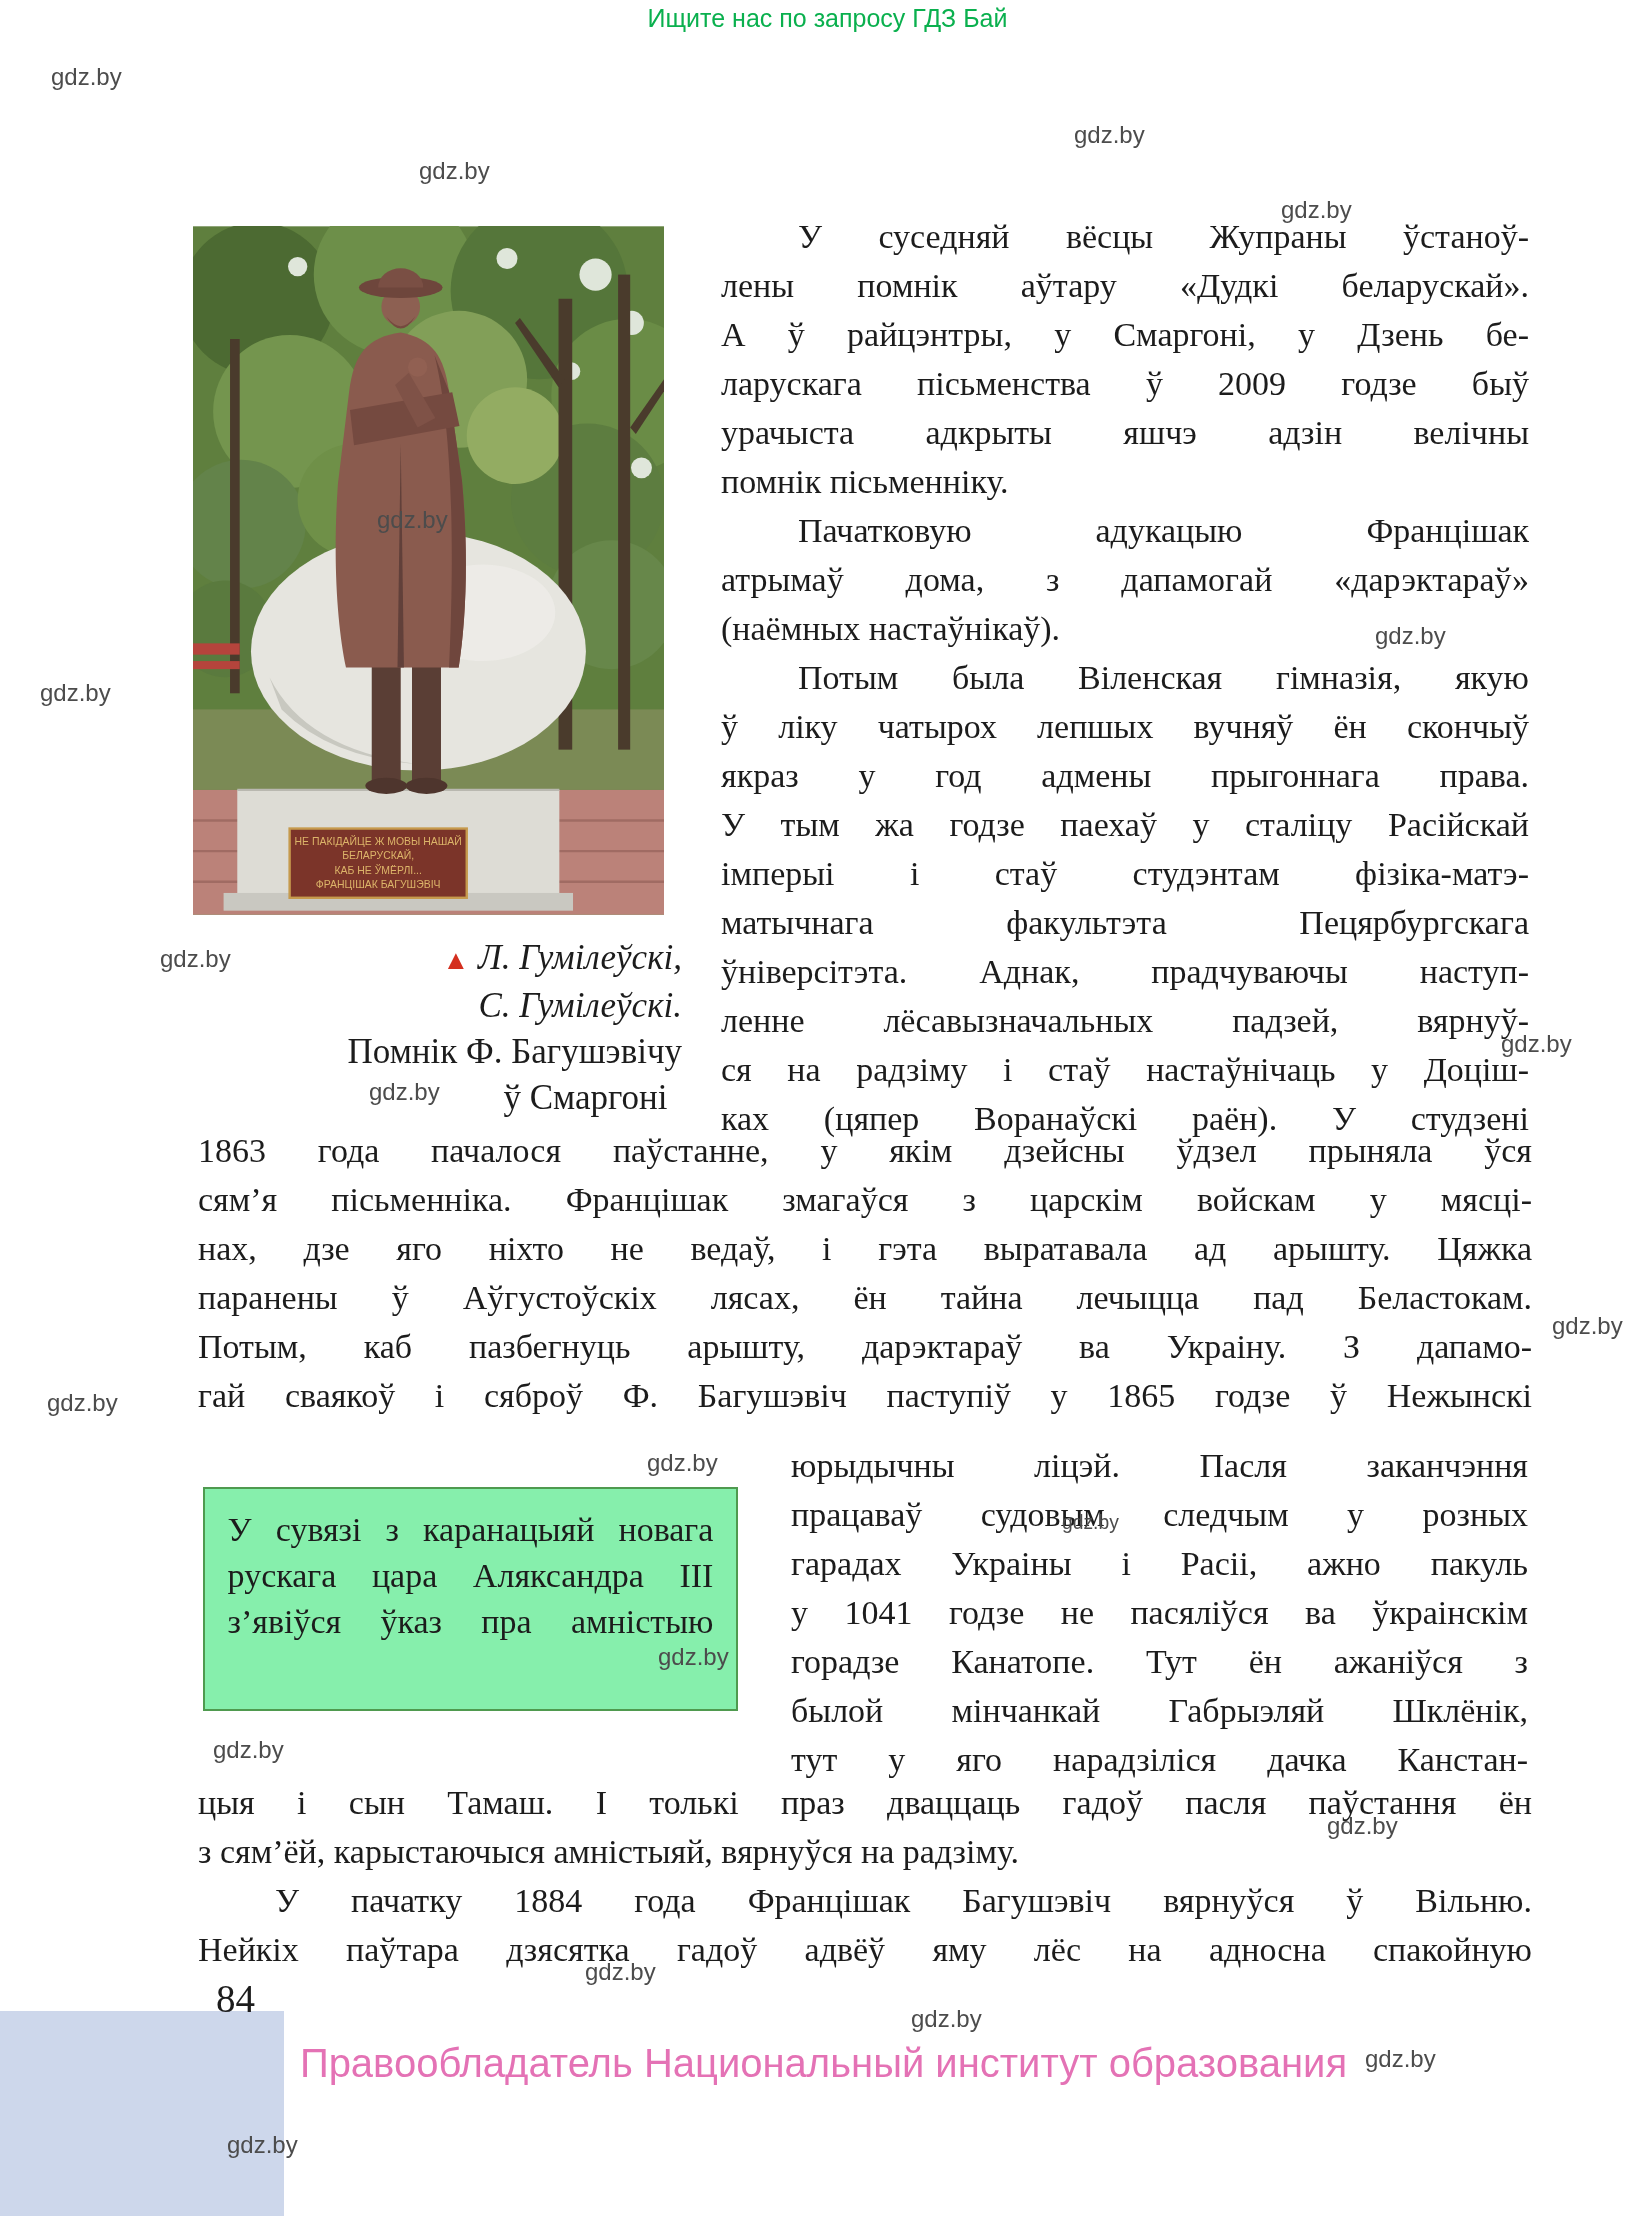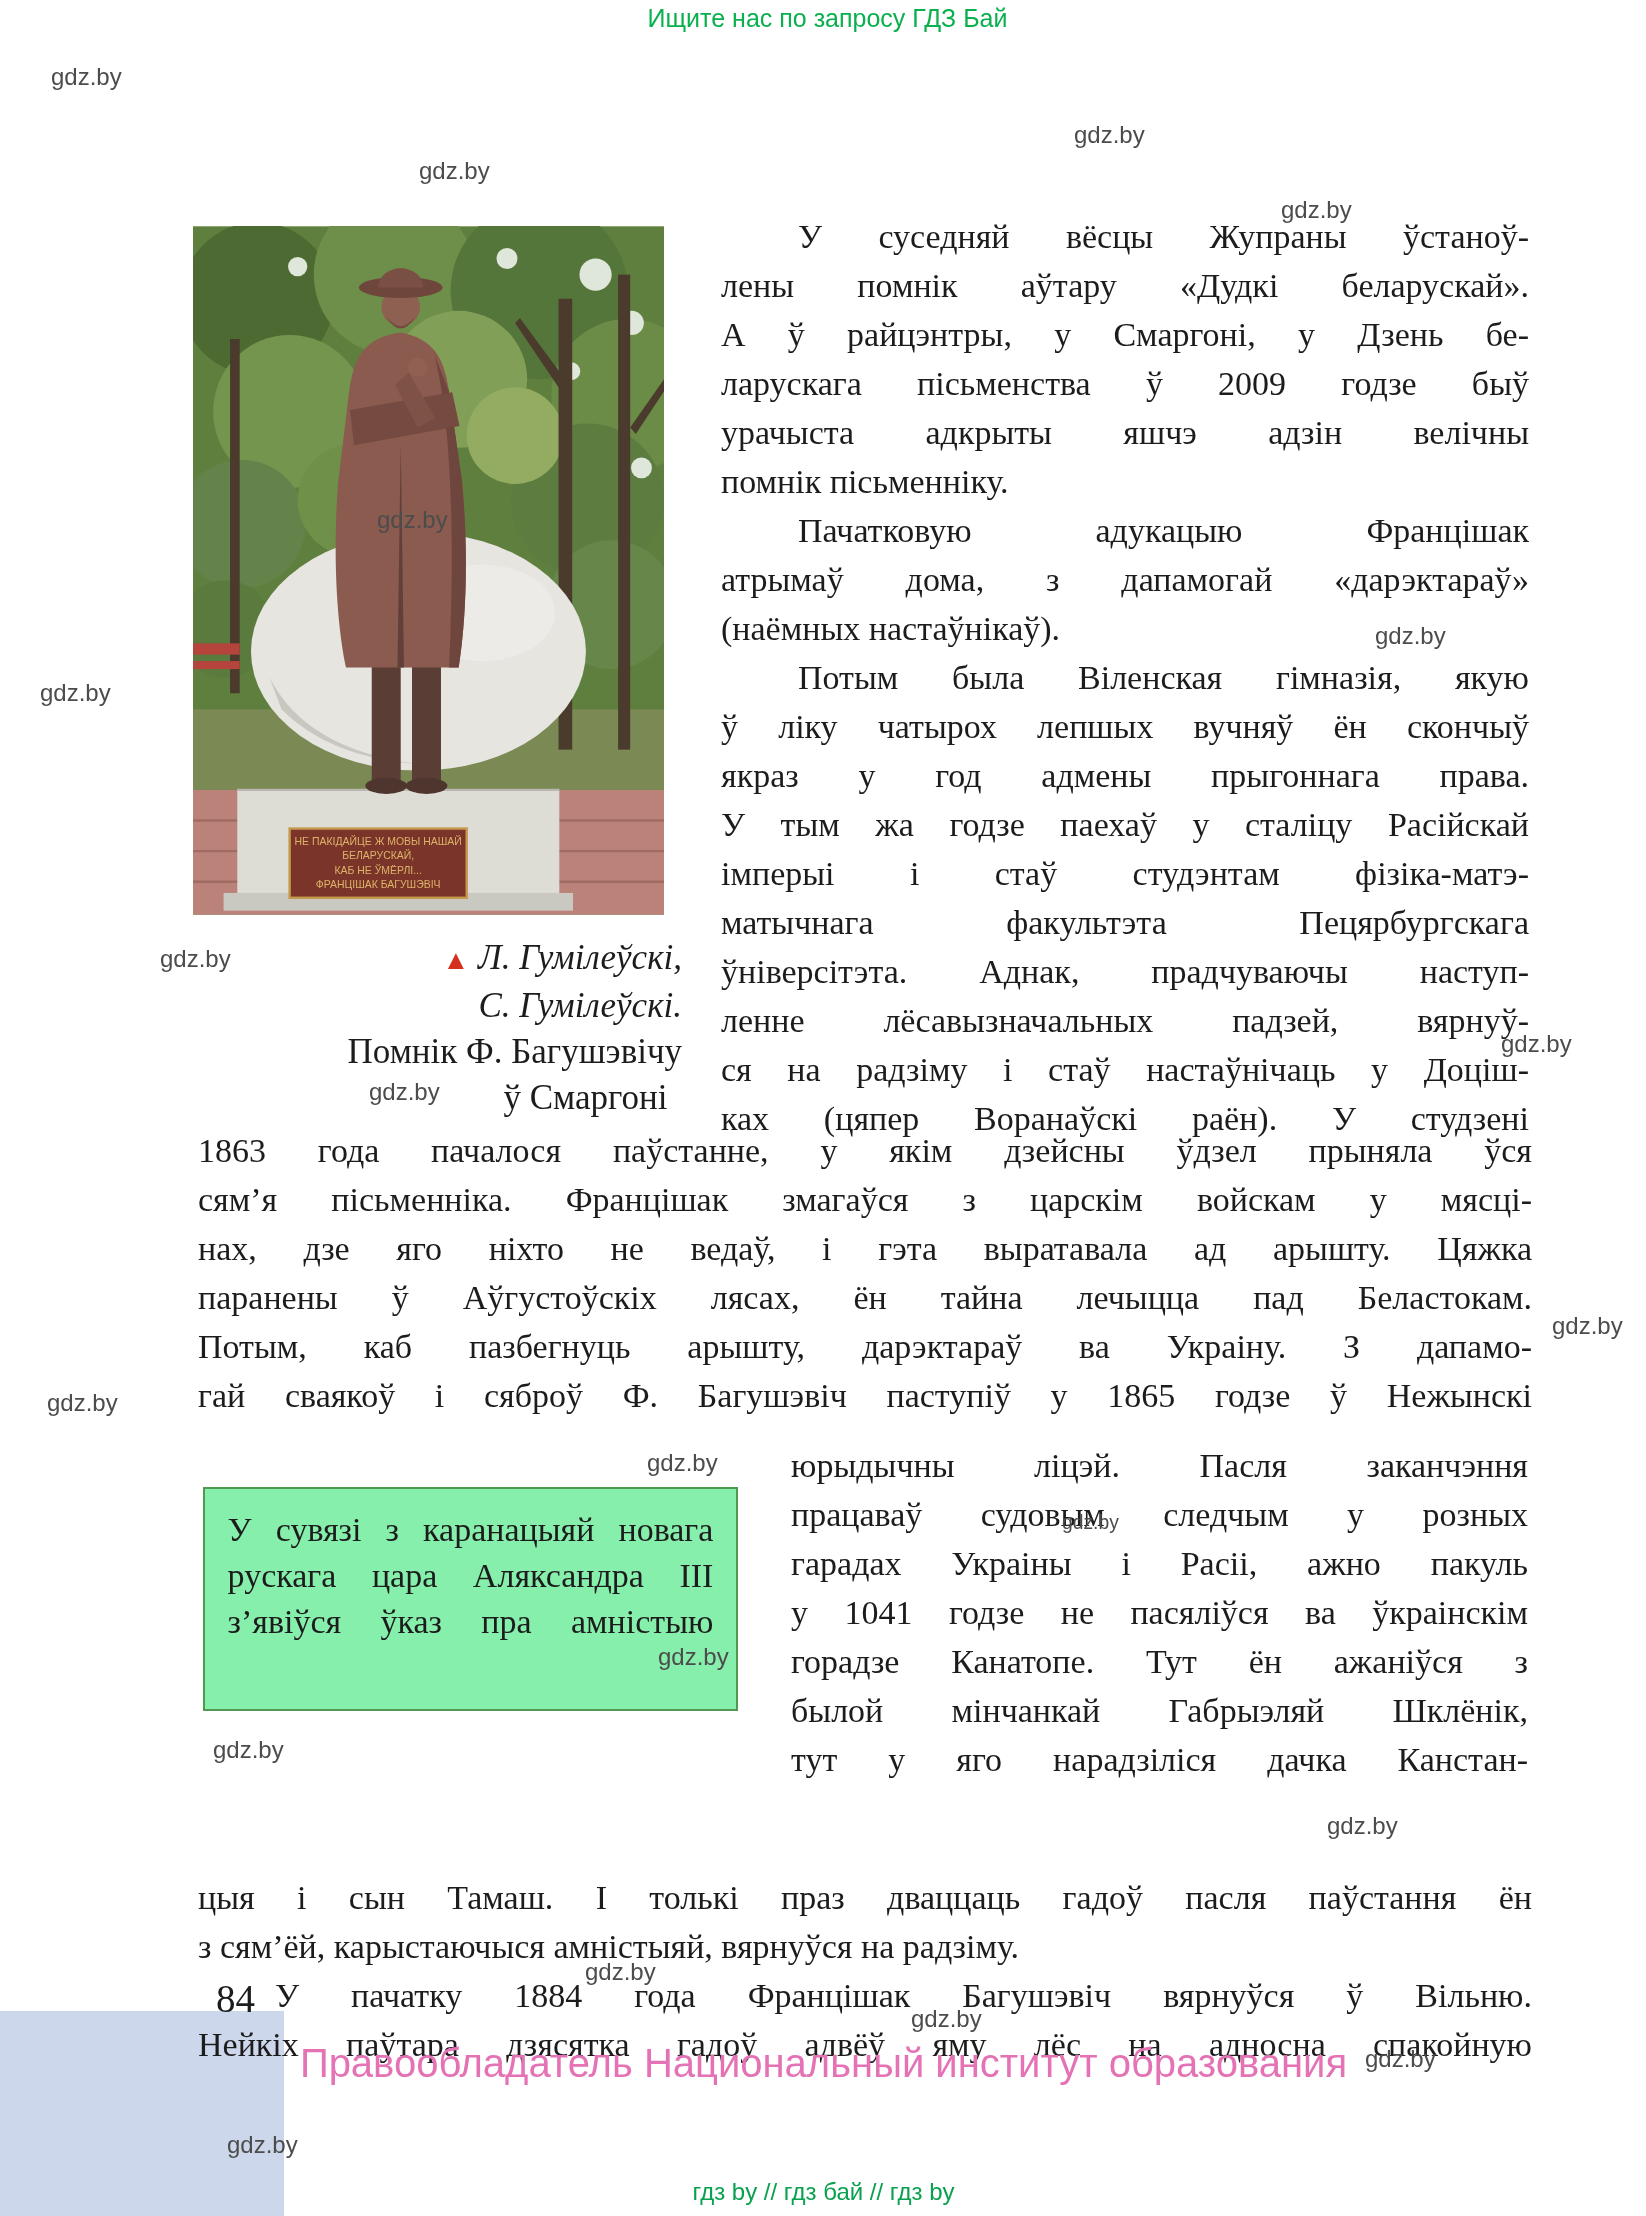--- a/index.html
+++ b/index.html
@@ -20,21 +20,21 @@
            font-size:35px;line-height:46px;z-index:2;}
   .cap-line{white-space:nowrap;}
   .cap-line.last{padding-right:14.5px;}
   .ital{font-style:italic;}
   .tri{color:#d42f1f;font-size:27px;font-style:normal;}
 
   .flow{position:absolute;font-size:34px;line-height:49px;z-index:2;font-family:Liberation Serif, serif;}
   .flow-right-top{left:721px;top:212px;width:808px;}
   .flow-full-1{left:198px;top:1126px;width:1334px;}
   .flow-right-mid{left:791px;top:1441px;width:737px;}
-  .flow-full-2{left:198px;top:1873px;width:1334px;}
+  .flow-full-2{left:198px;top:1778px;width:1334px;}
   .tline{height:49px;overflow:hidden;}
   .tline.just{text-align:justify;text-align-last:justify;}
   .tline.ind{text-indent:77px;}
 
   .notebox{position:absolute;left:203px;top:1487px;width:535px;height:224px;box-sizing:border-box;
            border:2.4px solid #4f9a4f;background:#86efac;padding:17.7px 22.6px;z-index:2;}
   .notebox .tline{height:46px;}
   .flow-inner{font-size:34px;line-height:46px;}
 
   .pagenum{position:absolute;left:216px;top:1976px;font-size:39px;z-index:3;}
@@ -197,21 +197,20 @@
     <div class="flow-inner">
         <div class="tline just">У сувязі з каранацыяй новага</div>
         <div class="tline just">рускага цара Аляксандра III</div>
         <div class="tline just">з’явіўся ўказ пра амністыю</div>
       </div>
   </aside>
 
   <div class="corner-box"></div>
   <div class="pagenum">84</div>
   <div class="footer-pink">Правообладатель Национальный институт образования</div>
-  <div class="bottom-links">гдз by  //  гдз бай  //  гдз by</div>
 
   <div id="wm-layer">
       <div class="wm" style="left: 51px; top: 63px;">gdz.by</div>
       <div class="wm" style="left: 419px; top: 157px;">gdz.by</div>
       <div class="wm" style="left: 1074px; top: 121px;">gdz.by</div>
       <div class="wm" style="left: 1281px; top: 196px;">gdz.by</div>
       <div class="wm" style="left: 377px; top: 506px;">gdz.by</div>
       <div class="wm" style="left: 40px; top: 679px;">gdz.by</div>
       <div class="wm" style="left: 1375px; top: 622px;">gdz.by</div>
       <div class="wm" style="left: 160px; top: 945px;">gdz.by</div>

